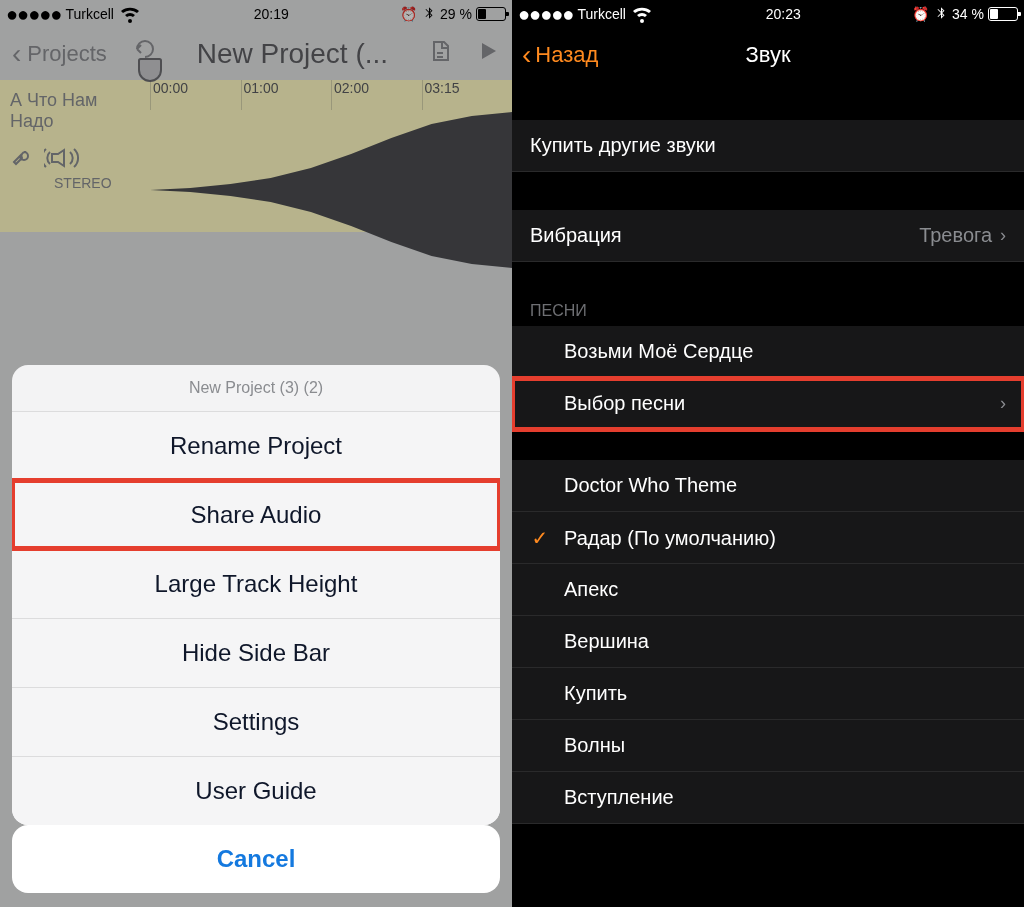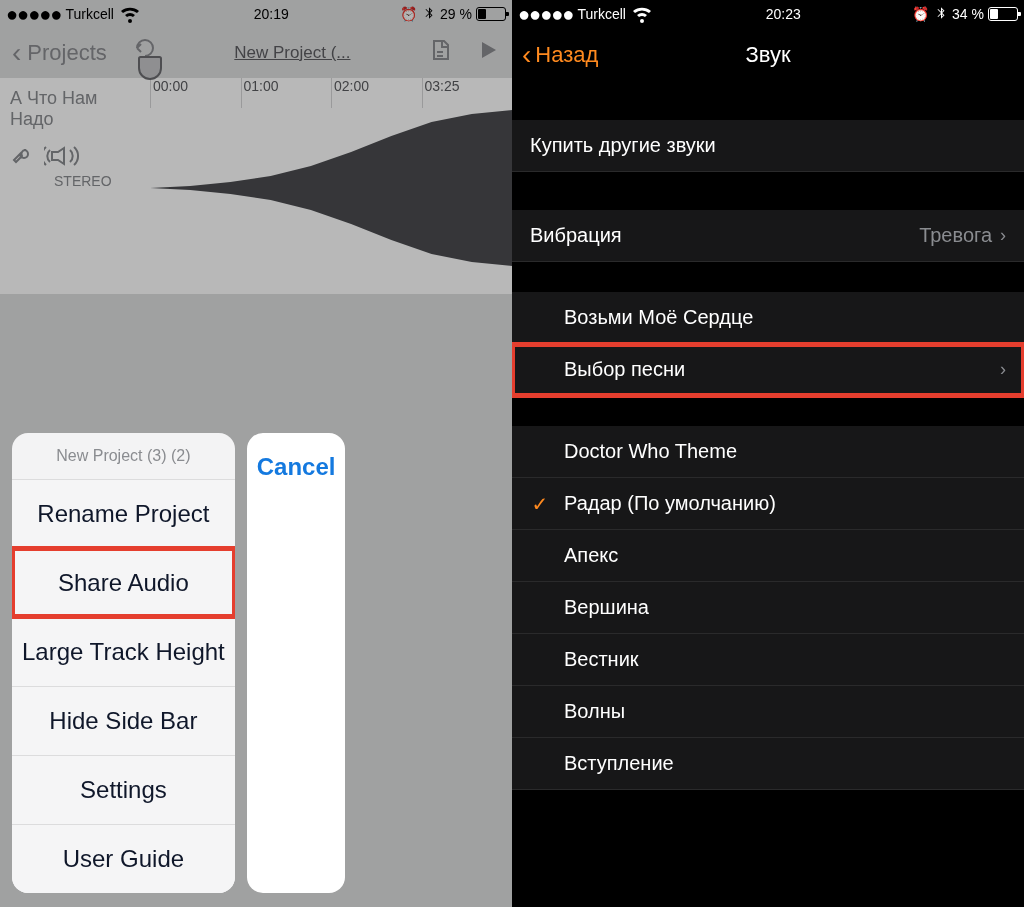--- a/index.html
+++ b/index.html
@@ -33,24 +33,24 @@
     width: 3px; height: 4px; background: currentColor; border-radius: 0 1px 1px 0;
   }
   .battery-fill { position: absolute; left: 1px; top: 1px; bottom: 1px; width: 28%; background: currentColor; border-radius: 1px; }
 
   
   .left-nav {
     display:flex; align-items:center; justify-content:space-between;
     padding: 10px 12px; font-size: 22px; color:#8b8c90;
     background:#dedfe0;
   }
-  .left-nav .title { color:#5d5e62; font-weight:500; font-size:17px;text-decoration:underline; }
+  .left-nav .title { color:#5d5e62; font-weight:500; font-size:28px; }
   .chevron { font-size: 28px; line-height: 20px; }
   .wave-area {
-    background:#ffffff; height: 216px; display:flex; color:#66676b;
+    background:#fef9c3; height: 152px; display:flex; color:#66676b;
   }
   .sidebar {
     width: 150px; padding:10px; font-size:18px; color:#8a8c90;
     display:flex; flex-direction:column; gap:14px;
   }
   .stereo-row { display:flex; align-items:center; gap:10px; color:#8a8c90;}
   .timeline { flex:1; position:relative; }
   .time-markers {
     position:absolute; top:0; left:0; right:0; height:30px;
     display:flex; font-size:14px; color:#5b5c60;
@@ -67,21 +67,21 @@
 
   
   .dim-overlay {
     position:absolute; inset:0; background:rgba(0,0,0,0.28);
     pointer-events:none;
   }
 
   
   .action-sheet {
     position:absolute; left:12px; right:12px; bottom:14px;
-    display:flex; flex-direction:row; gap:12px;
+    display:flex; flex-direction:column; 
   }
   .sheet-group {
     background:#f3f3f4; border-radius:16px; overflow:hidden;
   }
   .sheet-header {
     text-align:center; padding:14px 10px; color:#8a8c90; font-size:16px;
   }
   .sheet-item {
     text-align:center; padding:20px 10px; color:#0f172a;
     font-size:24px; border-top:1px solid #dcdcdd; background:#f5f5f6;
@@ -104,21 +104,21 @@
   .settings-list { display:flex; flex-direction:column; }
   .group-spacer { height:38px; }
   .group-header { padding:10px 18px 6px; color:#6e6f73; font-size:16px; text-transform:uppercase; }
   .row {
     display:flex; align-items:center; justify-content:space-between;
     padding:8px 18px; background:#171718; border-bottom:1px solid #2a2a2b;
     font-size:20px; color:#fff; min-height:52px;
   }
   .row .value { color:#8a8c90; }
   .row .chev { color:#8a8c90; font-size:18px; margin-left:8px; }
-  .row .left-wrap { display:flex; align-items:flex-start; gap:14px; }
+  .row .left-wrap { display:flex; align-items:flex-end; gap:14px; }
   .check { color:#ff8a1f; width:20px; text-align:center; font-size:20px; }
   .indent .left-wrap { padding-left: 34px; }
   .row.highlight {
     outline:5px solid #e53e2e; outline-offset:-3px; position:relative; z-index:2;
   }
   .section-gap { height:30px; }
 
   
   .ic-svg { width:24px; height:24px; }
 </style>
@@ -192,21 +192,21 @@
         </span>
       </div>
       <div class="label" style="font-size:14px;margin-left:44px;margin-top:-14px">STEREO</div>
     </div>
     <div class="timeline">
       <div class="playhead"></div>
       <div class="time-markers">
         <div class="time-marker">00:00</div>
         <div class="time-marker">01:00</div>
         <div class="time-marker">02:00</div>
-        <div class="time-marker">03:25</div>
+        <div class="time-marker">03:15</div>
       </div>
       <svg class="waveform-svg" viewBox="0 0 360 160" preserveAspectRatio="none">
         <path fill="#4b4c50" d="M0 80 L40 78 L80 74 L120 68 L160 58 L200 44 L240 28 L280 14 L320 6 L360 2 L360 158 L320 154 L280 146 L240 132 L200 116 L160 102 L120 92 L80 86 L40 82 Z"></path>
       </svg>
     </div>
   </div>
 
   <div class="dim-overlay"></div>
 
   <div class="action-sheet">
@@ -264,20 +264,21 @@
     </div>
     <div class="group-spacer"></div>
     <div class="row">
       <span>Вибрация</span>
       <span style="display:flex;align-items:center">
         <span class="value">Тревога</span>
         <span class="chev">›</span>
       </span>
     </div>
     <div class="section-gap"></div>
+    <div class="group-header">Песни</div>
 
     <div class="row indent">
       <span class="left-wrap">
           <span>Возьми Моё Сердце</span>
         </span>
     </div>
     <div class="row indent highlight">
       <span class="left-wrap">
           <span>Выбор песни</span>
         </span>
@@ -302,21 +303,21 @@
           <span>Апекс</span>
         </span>
     </div>
     <div class="row indent">
       <span class="left-wrap">
           <span>Вершина</span>
         </span>
     </div>
     <div class="row indent">
       <span class="left-wrap">
-          <span>Вестник</span>
+          <span>Купить</span>
         </span>
     </div>
     <div class="row indent">
       <span class="left-wrap">
           <span>Волны</span>
         </span>
     </div>
     <div class="row indent">
       <span class="left-wrap">
           <span>Вступление</span>

